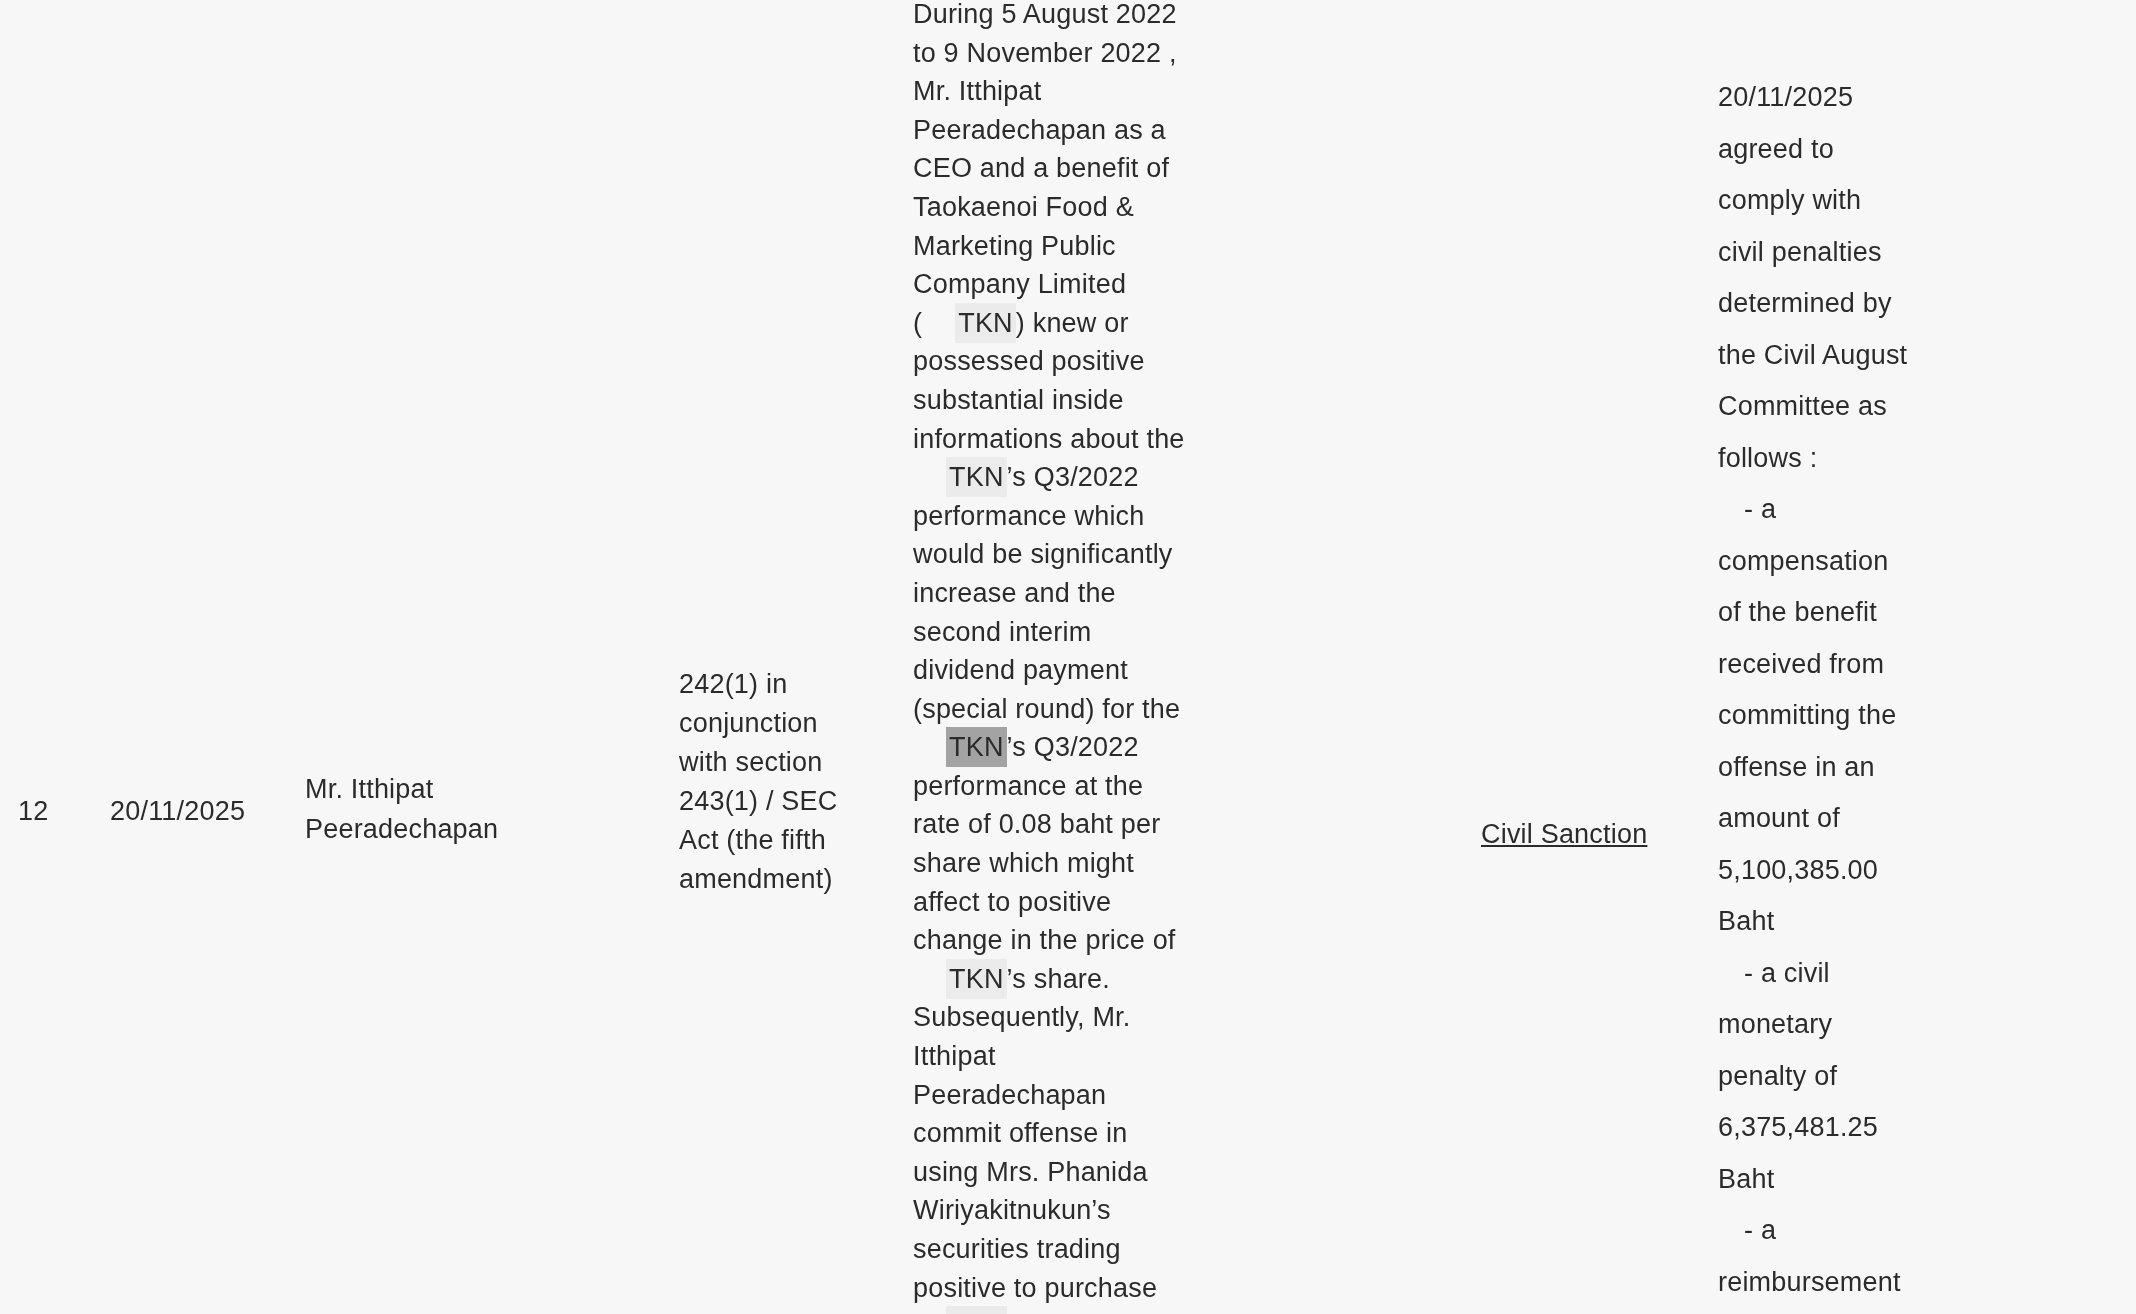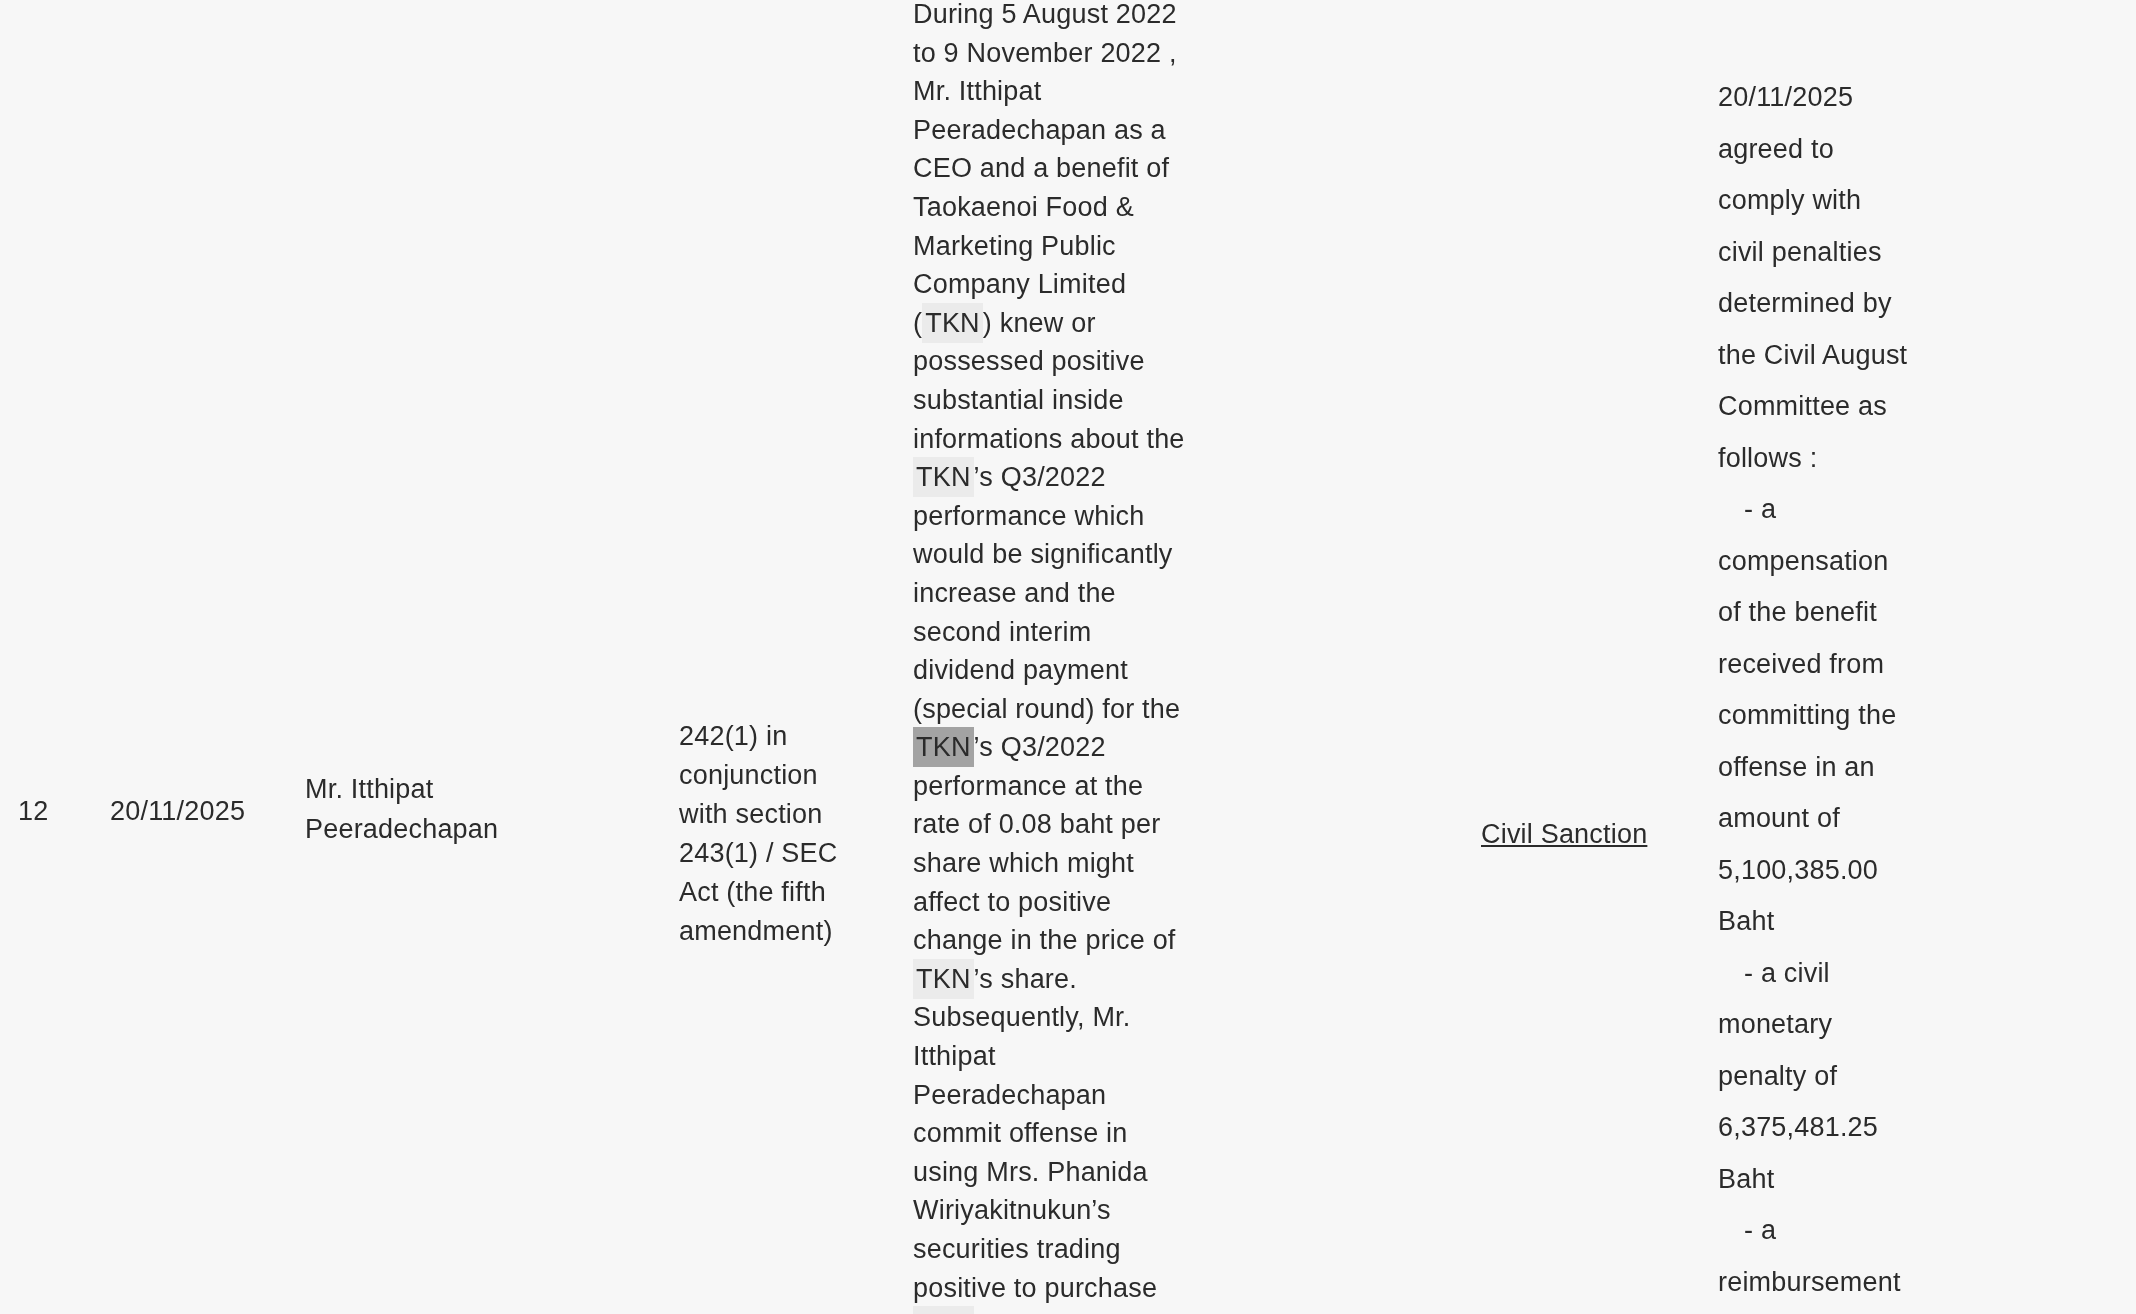--- a/index.html
+++ b/index.html
@@ -10,26 +10,26 @@
     background:var(--bg,#f7f7f7);
     color:var(--text,#2b2b2b);
     font-family:"Liberation Sans",sans-serif;
     font-size:27px;
     letter-spacing:0.2px;
   }
   .cell{position:absolute;white-space:nowrap;}
   #cell-no      {left:18px;  top:791px; line-height:40px;text-align:center;}
   #cell-date    {left:110px; top:791px; line-height:40px;}
   #cell-name    {left:305px; top:769px; line-height:40px;}
-  #cell-section {left:679px; top:717px; line-height:39px;}
+  #cell-section {left:679px; top:665px; line-height:39px;}
   #cell-desc    {left:913px; top:-5px;  line-height:38.6px;}
   #cell-type    {left:1481px;top:814px; line-height:40px;text-decoration:underline;}
   #cell-penalty {left:1718px;top:72px;  line-height:51.5px;}
   .indent{padding-left:26px;}
-  .hl{padding:5px 3px;}
+  .hl{padding:5px 3px;margin-left:33px;}
   .hl.light{background:var(--hl-light,#ebebeb);}
   .hl.dark{background:var(--hl-dark,#a3a3a3);}
 </style>
 </head>
 <body>
 
 <div class="stage">
   <div class="cell" id="cell-no">
     <span>12</span>
   </div>

